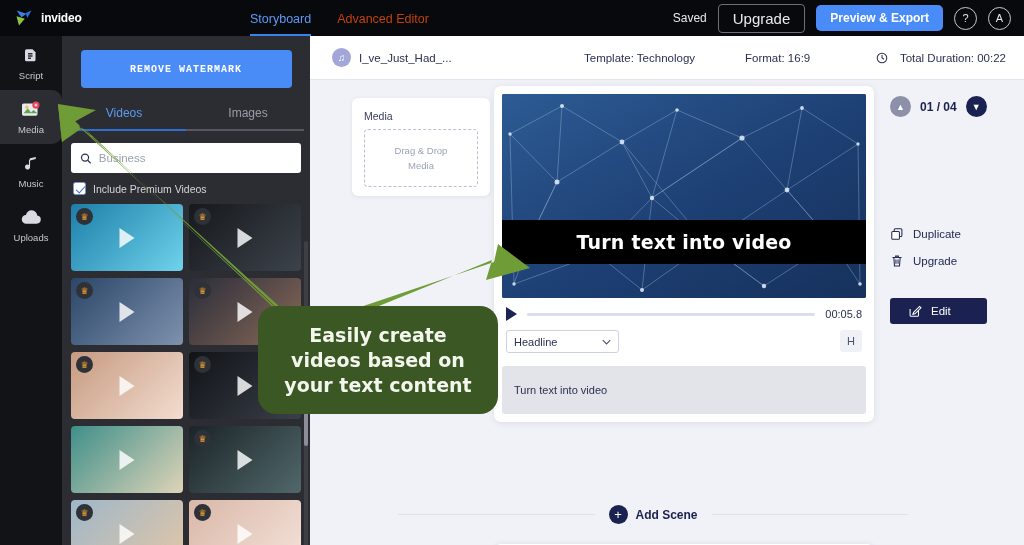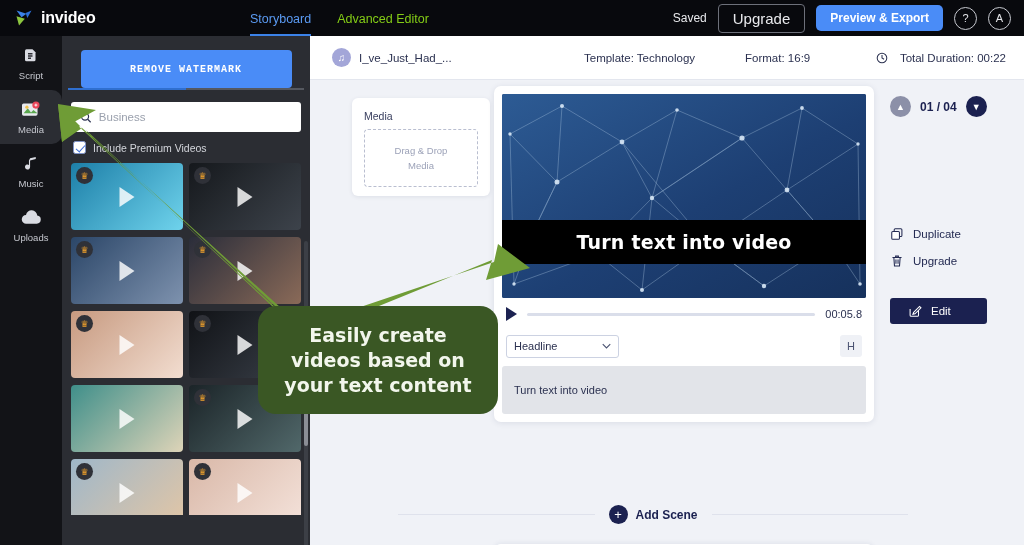--- a/index.html
+++ b/index.html
@@ -11,25 +11,25 @@
   }
   .app { position: relative; width: 1024px; height: 545px; overflow: hidden; }
 
   
   .topbar {
     position: absolute; top: 0; left: 0; width: 1024px; height: 36px;
     background: #08090d; display: flex; align-items: center; z-index: 40;
   }
   .brand { display: flex; align-items: center; gap: 7px; padding-left: 14px; width: 250px; }
   .brand-logo { width: 20px; height: 20px; }
-  .brand-name { color: #fff; font-size: 16px; font-weight: 700; letter-spacing: -.2px; }
+  .brand-name { color: #fff; font-size: 12px; font-weight: 700; letter-spacing: -.2px; }
 
   .topnav { display: flex; align-items: flex-end; gap: 26px; height: 36px; }
   .topnav-item {
-    color: #84cc16; font-size: 12.5px; padding-bottom: 9px; cursor: pointer;
+    color: #c2410c; font-size: 12.5px; padding-bottom: 9px; cursor: pointer;
     border-bottom: 2.5px solid transparent; line-height: 1;
   }
   .topnav-item.active { color: #5b9bf3; border-bottom-color: #3b82e8; }
 
   .top-right {
     margin-left: auto; display: flex; align-items: center; gap: 11px; padding-right: 13px;
   }
   .saved-label { color: #e8e9ec; font-size: 12px; }
   .btn-upgrade {
     color: #e8e9ec; font-size: 15px; border: 1px solid #6d707a; border-radius: 4px;
@@ -176,21 +176,21 @@
     color: #fff; font-size: 19px; font-weight: 700; letter-spacing: .2px;
     font-family: "DejaVu Sans", sans-serif;
   }
   .player-row { display: flex; align-items: center; gap: 10px; height: 32px; padding: 0 4px; }
   .play-tri {
     width: 0; height: 0; border-left: 11px solid #1c2251;
     border-top: 7px solid transparent; border-bottom: 7px solid transparent; cursor: pointer;
   }
   .track { flex: 1; height: 3px; background: #dadeea; border-radius: 2px; cursor: pointer; }
   .timecode { font-size: 11px; color: #2b3150; }
-  .ctrl-row { display: flex; align-items: center; height: 32px; padding: 0 4px; }
+  .ctrl-row { display: flex; align-items: flex-start; height: 32px; padding: 0 4px; }
   .select-box {
     width: 113px; height: 23px; border: 1px solid #ccd2e2; border-radius: 3px;
     display: flex; align-items: center; justify-content: space-between;
     padding: 0 7px; font-size: 11px; color: #2b3150; cursor: pointer; background: #fff;
   }
   .h-btn {
     margin-left: auto; width: 22px; height: 22px; background: #eff1f6; border-radius: 3px;
     display: flex; align-items: center; justify-content: center;
     font-size: 11px; color: #4b5372; cursor: pointer;
   }
@@ -314,20 +314,24 @@
           <path d="M6.5 16h13a5 5 0 0 0 .6-9.96A7 7 0 0 0 6.2 5.2 4.6 4.6 0 0 0 6.5 16z"></path>
         </svg>
       </span>
       <span class="rail-label">Uploads</span>
     </div>
   </div>
 
   <div class="panel">
     <button class="btn-watermark">REMOVE WATERMARK</button>
 
+    <div class="tabs">
+      <div class="tab active">Videos</div>
+      <div class="tab">Images</div>
+    </div>
     <div class="tabline"></div>
 
     <div class="searchwrap">
       <svg width="13" height="13" viewBox="0 0 20 20" fill="none" stroke="#2b3150" stroke-width="2">
         <circle cx="8.5" cy="8.5" r="6"></circle>
           <path d="M13 13l5 5"></path>
       </svg>
       <input class="search-input" type="text" value="Business" style="">
     </div>
 

